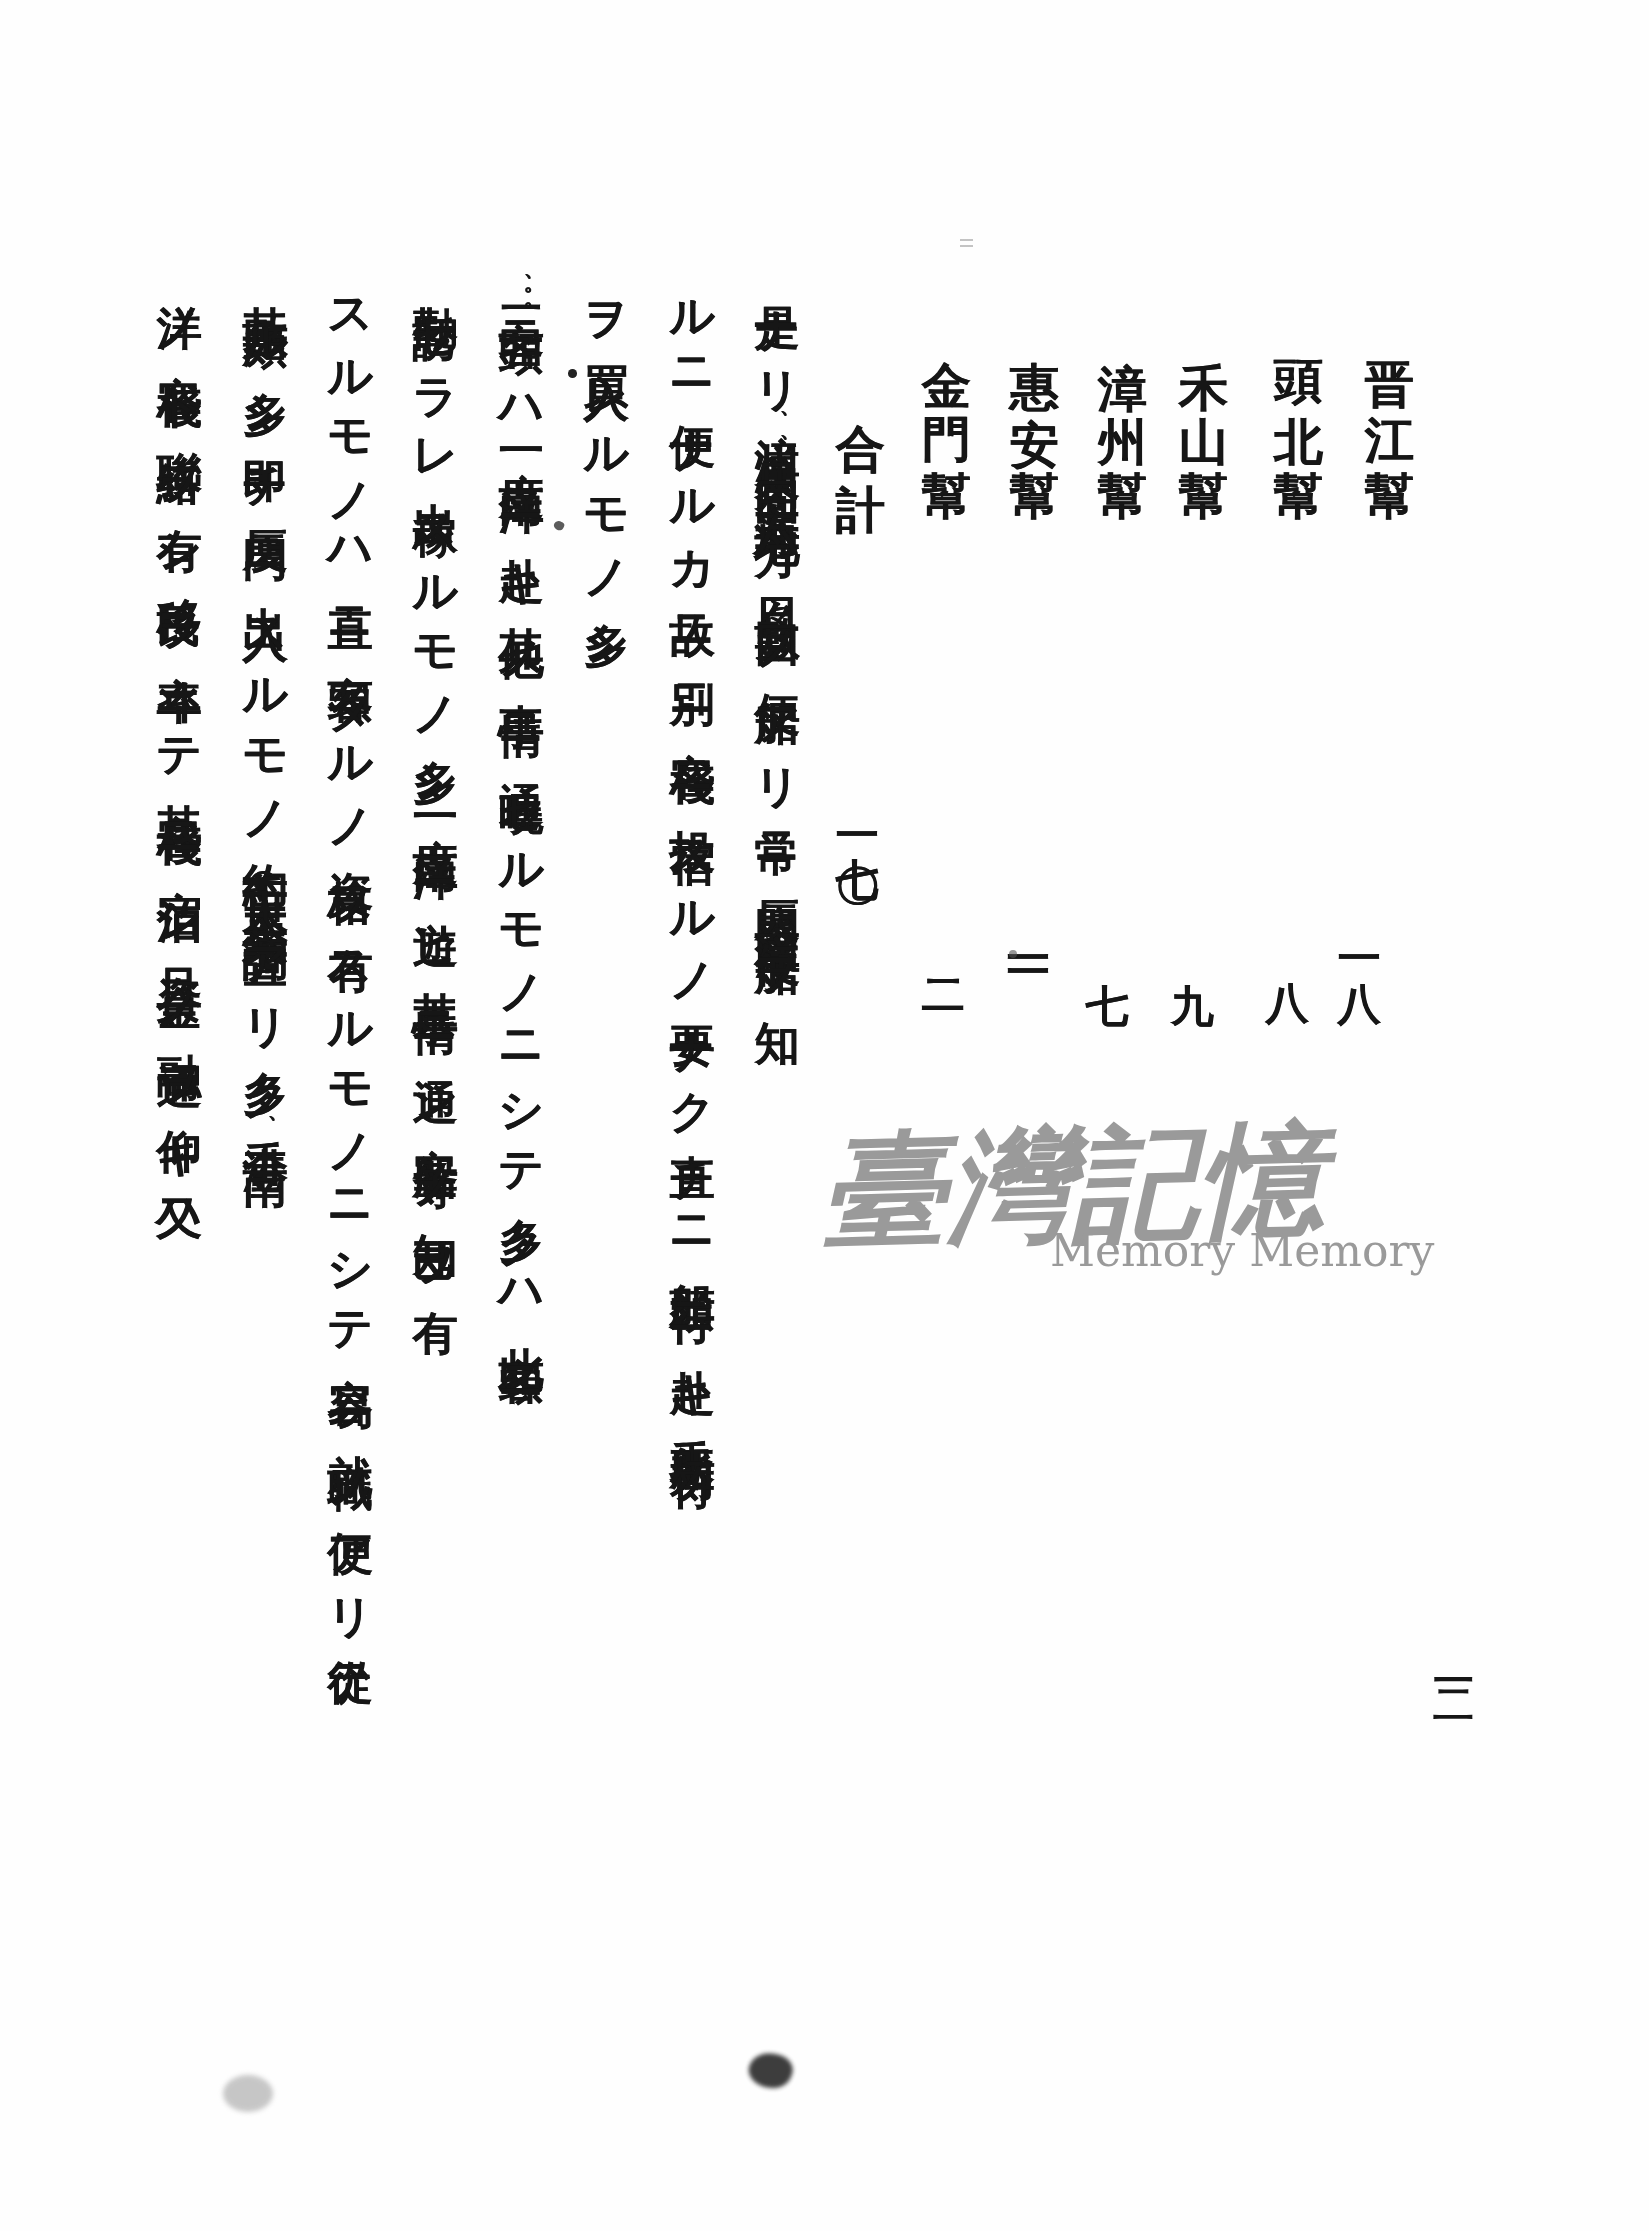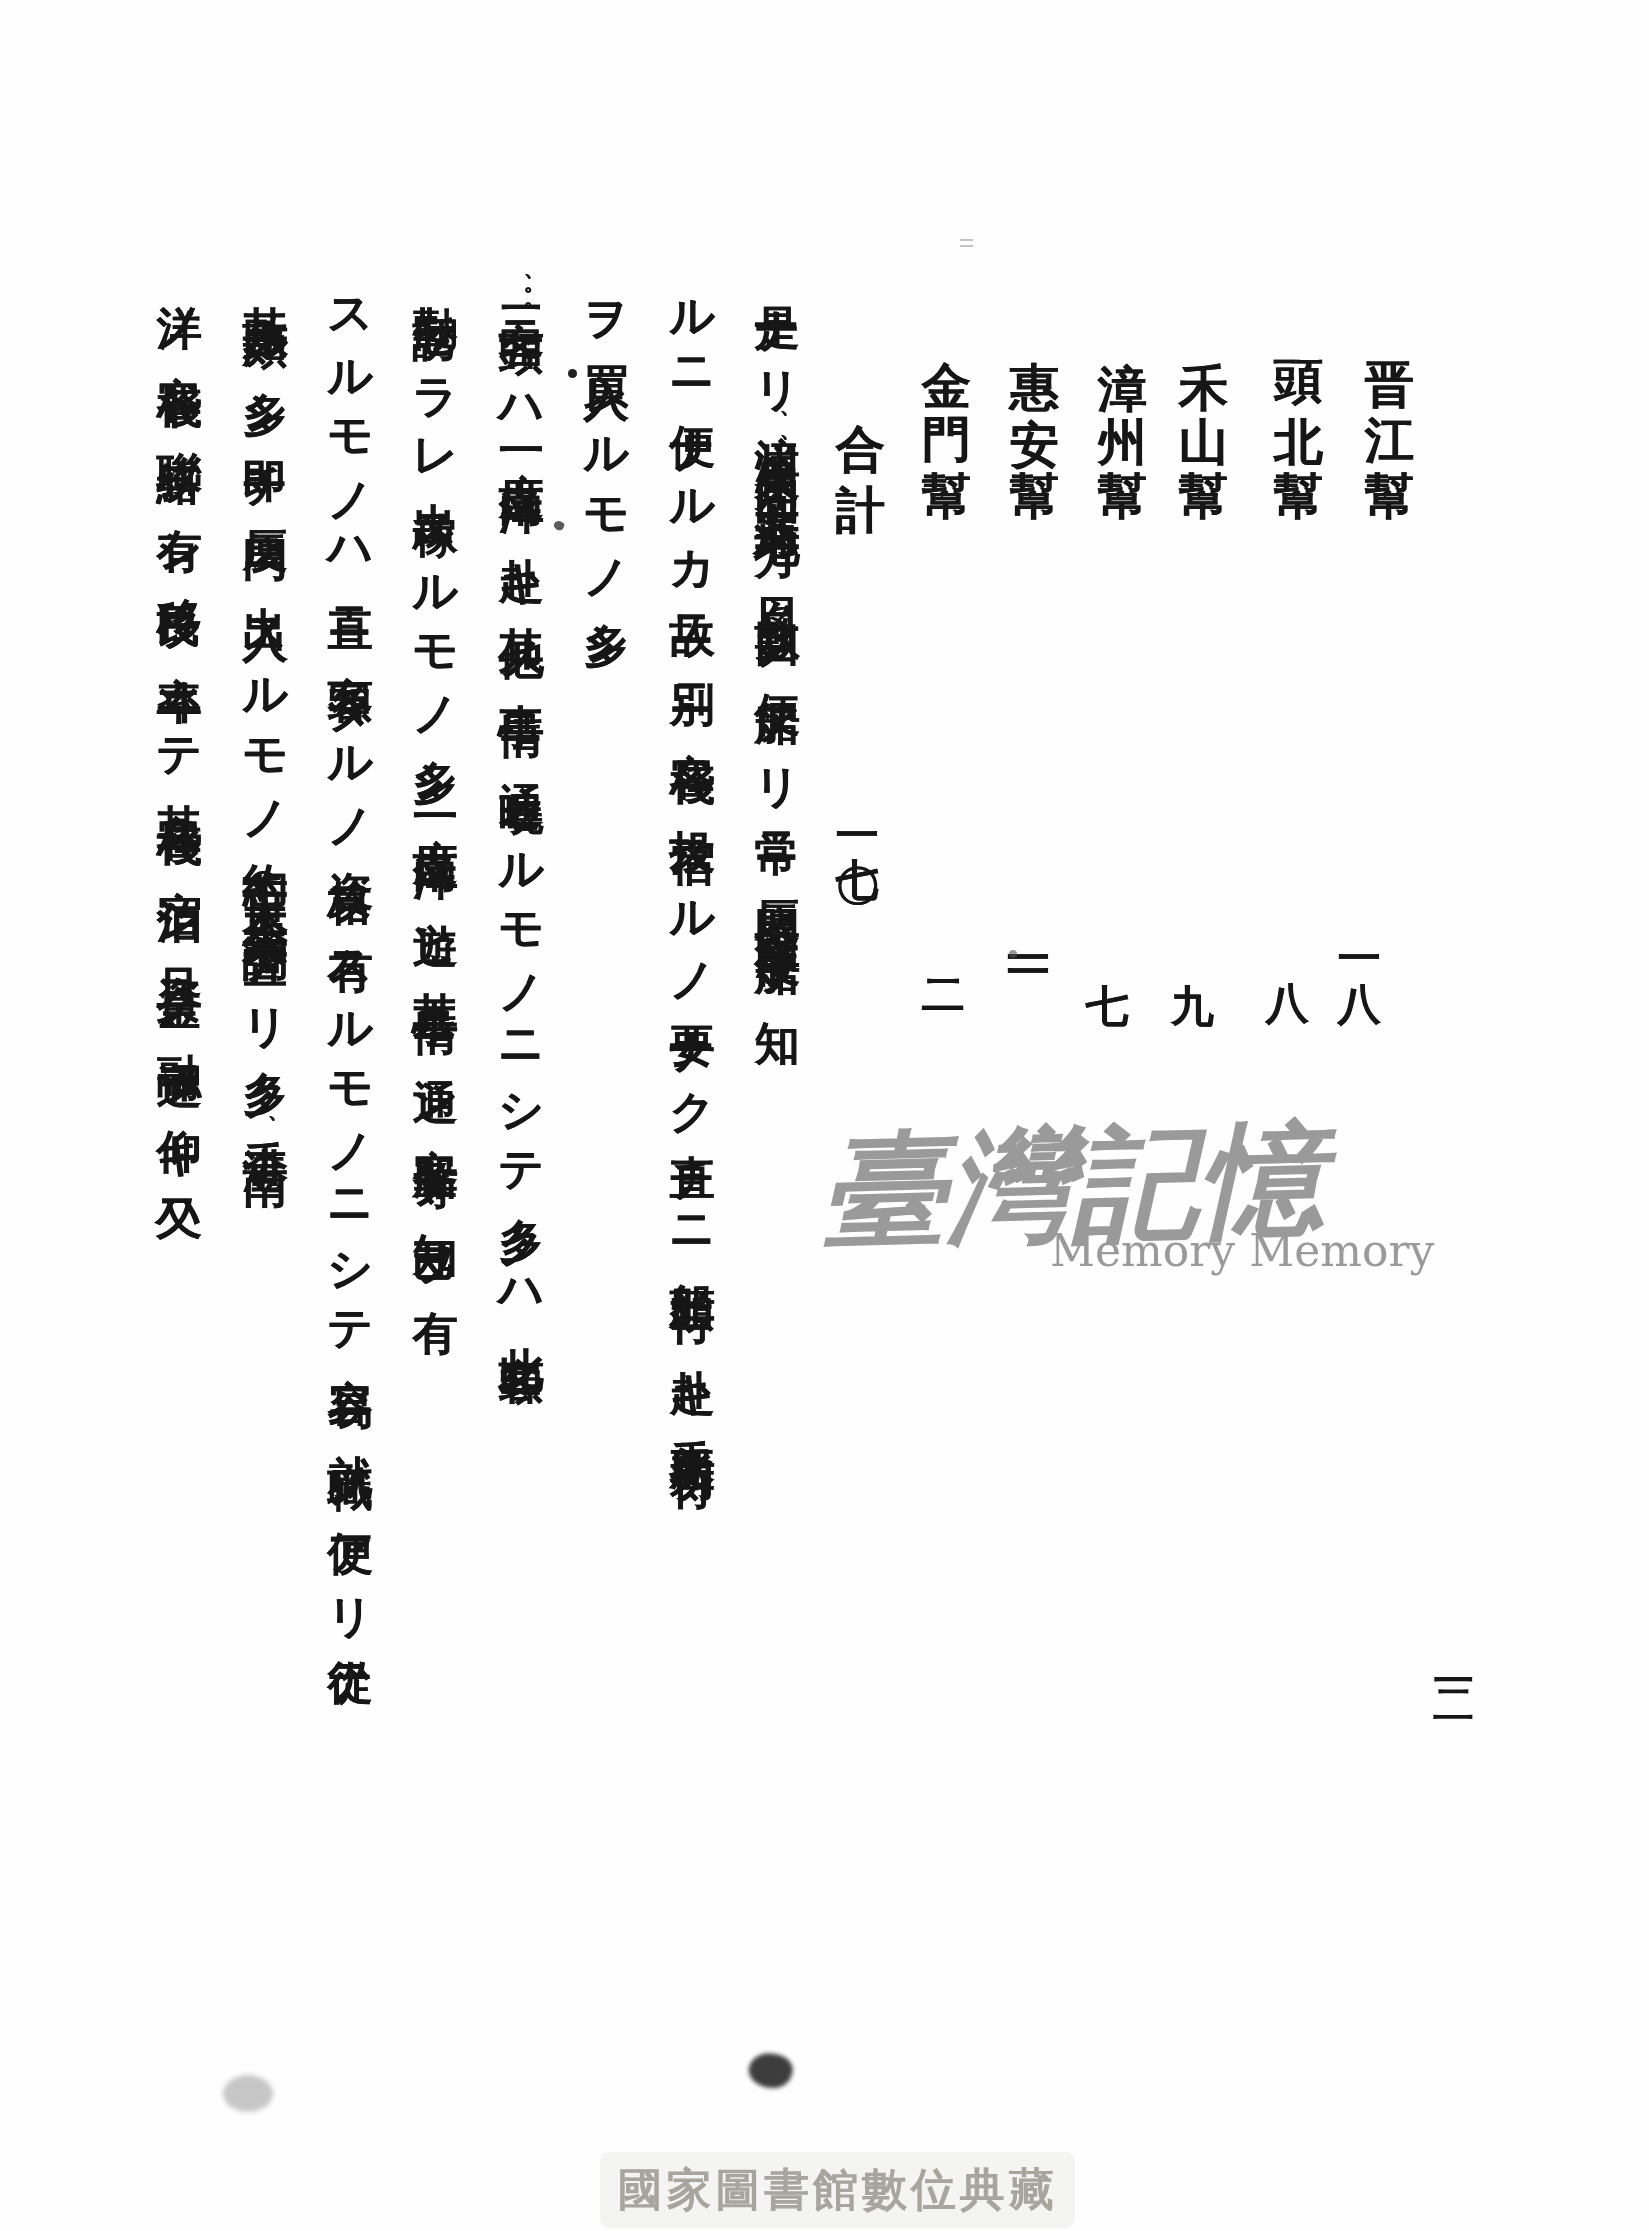--- a/index.html
+++ b/index.html
@@ -132,21 +132,20 @@
   <div class="vcol body-col" style="left:413px"><span>勸</span><span>誘</span><span>セ</span><span>ラ</span><span>レ</span><span>出</span><span>稼</span><span>ス</span><span>ル</span><span>モ</span><span>ノ</span><span>多</span><span>シ</span><span>一</span><span>度</span><span>南</span><span>洋</span><span>ニ</span><span>遊</span><span>ヒ</span><span>其</span><span>事</span><span>情</span><span>ニ</span><span>通</span><span>シ</span><span>客</span><span>船</span><span>等</span><span>ノ</span><span>知</span><span>己</span><span>ヲ</span><span>有</span></div>
   <div class="vcol body-col" style="left:328px"><span>ス</span><span>ル</span><span>モ</span><span>ノ</span><span>ハ</span><span>直</span><span>ニ</span><span>客</span><span>頭</span><span>タ</span><span>ル</span><span>ノ</span><span>資</span><span>格</span><span>ヲ</span><span>有</span><span>ス</span><span>ル</span><span>モ</span><span>ノ</span><span>ニ</span><span>シ</span><span>テ</span><span>容</span><span>易</span><span>ニ</span><span>就</span><span>職</span><span>ノ</span><span>便</span><span>ア</span><span>リ</span><span>從</span><span>テ</span></div>
   <div class="vcol body-col" style="left:243px"><span>其</span><span>數</span><span>頗</span><span>ル</span><span>多</span><span>シ</span><span>即</span><span>チ</span><span>厦</span><span>門</span><span>ニ</span><span>出</span><span>入</span><span>ス</span><span>ル</span><span>モ</span><span>ノ</span><span>約</span><span>千</span><span>百</span><span>人</span><span class="paren">（</span><span>大</span><span>正</span><span>六</span><span>年</span><span>調</span><span>査</span><span class="paren">）</span><span>ア</span><span>リ</span><span>多</span><span>ク</span><span>香</span><span>港</span><span class="punct">、</span><span>南</span></div>
   <div class="vcol body-col" style="left:157px"><span>洋</span><span>ノ</span><span>客</span><span>棧</span><span>ト</span><span>聯</span><span>絡</span><span>ヲ</span><span>有</span><span>シ</span><span>移</span><span>民</span><span>ヲ</span><span>率</span><span>ヰ</span><span>テ</span><span>其</span><span>客</span><span>棧</span><span>ニ</span><span>宿</span><span>泊</span><span>シ</span><span>且</span><span>資</span><span>金</span><span>ノ</span><span>融</span><span>通</span><span>ヲ</span><span>仰</span><span>キ</span><span>又</span><span>ハ</span></div>
 
   <div class="wm-title">臺灣記憶</div>
   <div class="wm-sub">Memory Memory</div>
 
   <div class="vcol folio">一二</div>
 
-  <div class="stamp">國家圖書館數位典藏</div>
 
   <div class="artifact a-smudge1"></div>
   <div class="artifact a-smudge2"></div>
   <div class="artifact a-dot1"></div>
   <div class="artifact a-dot2"></div>
   <div class="artifact a-dot3"></div>
   <div class="artifact a-eq"></div>
 
 </div>
 

